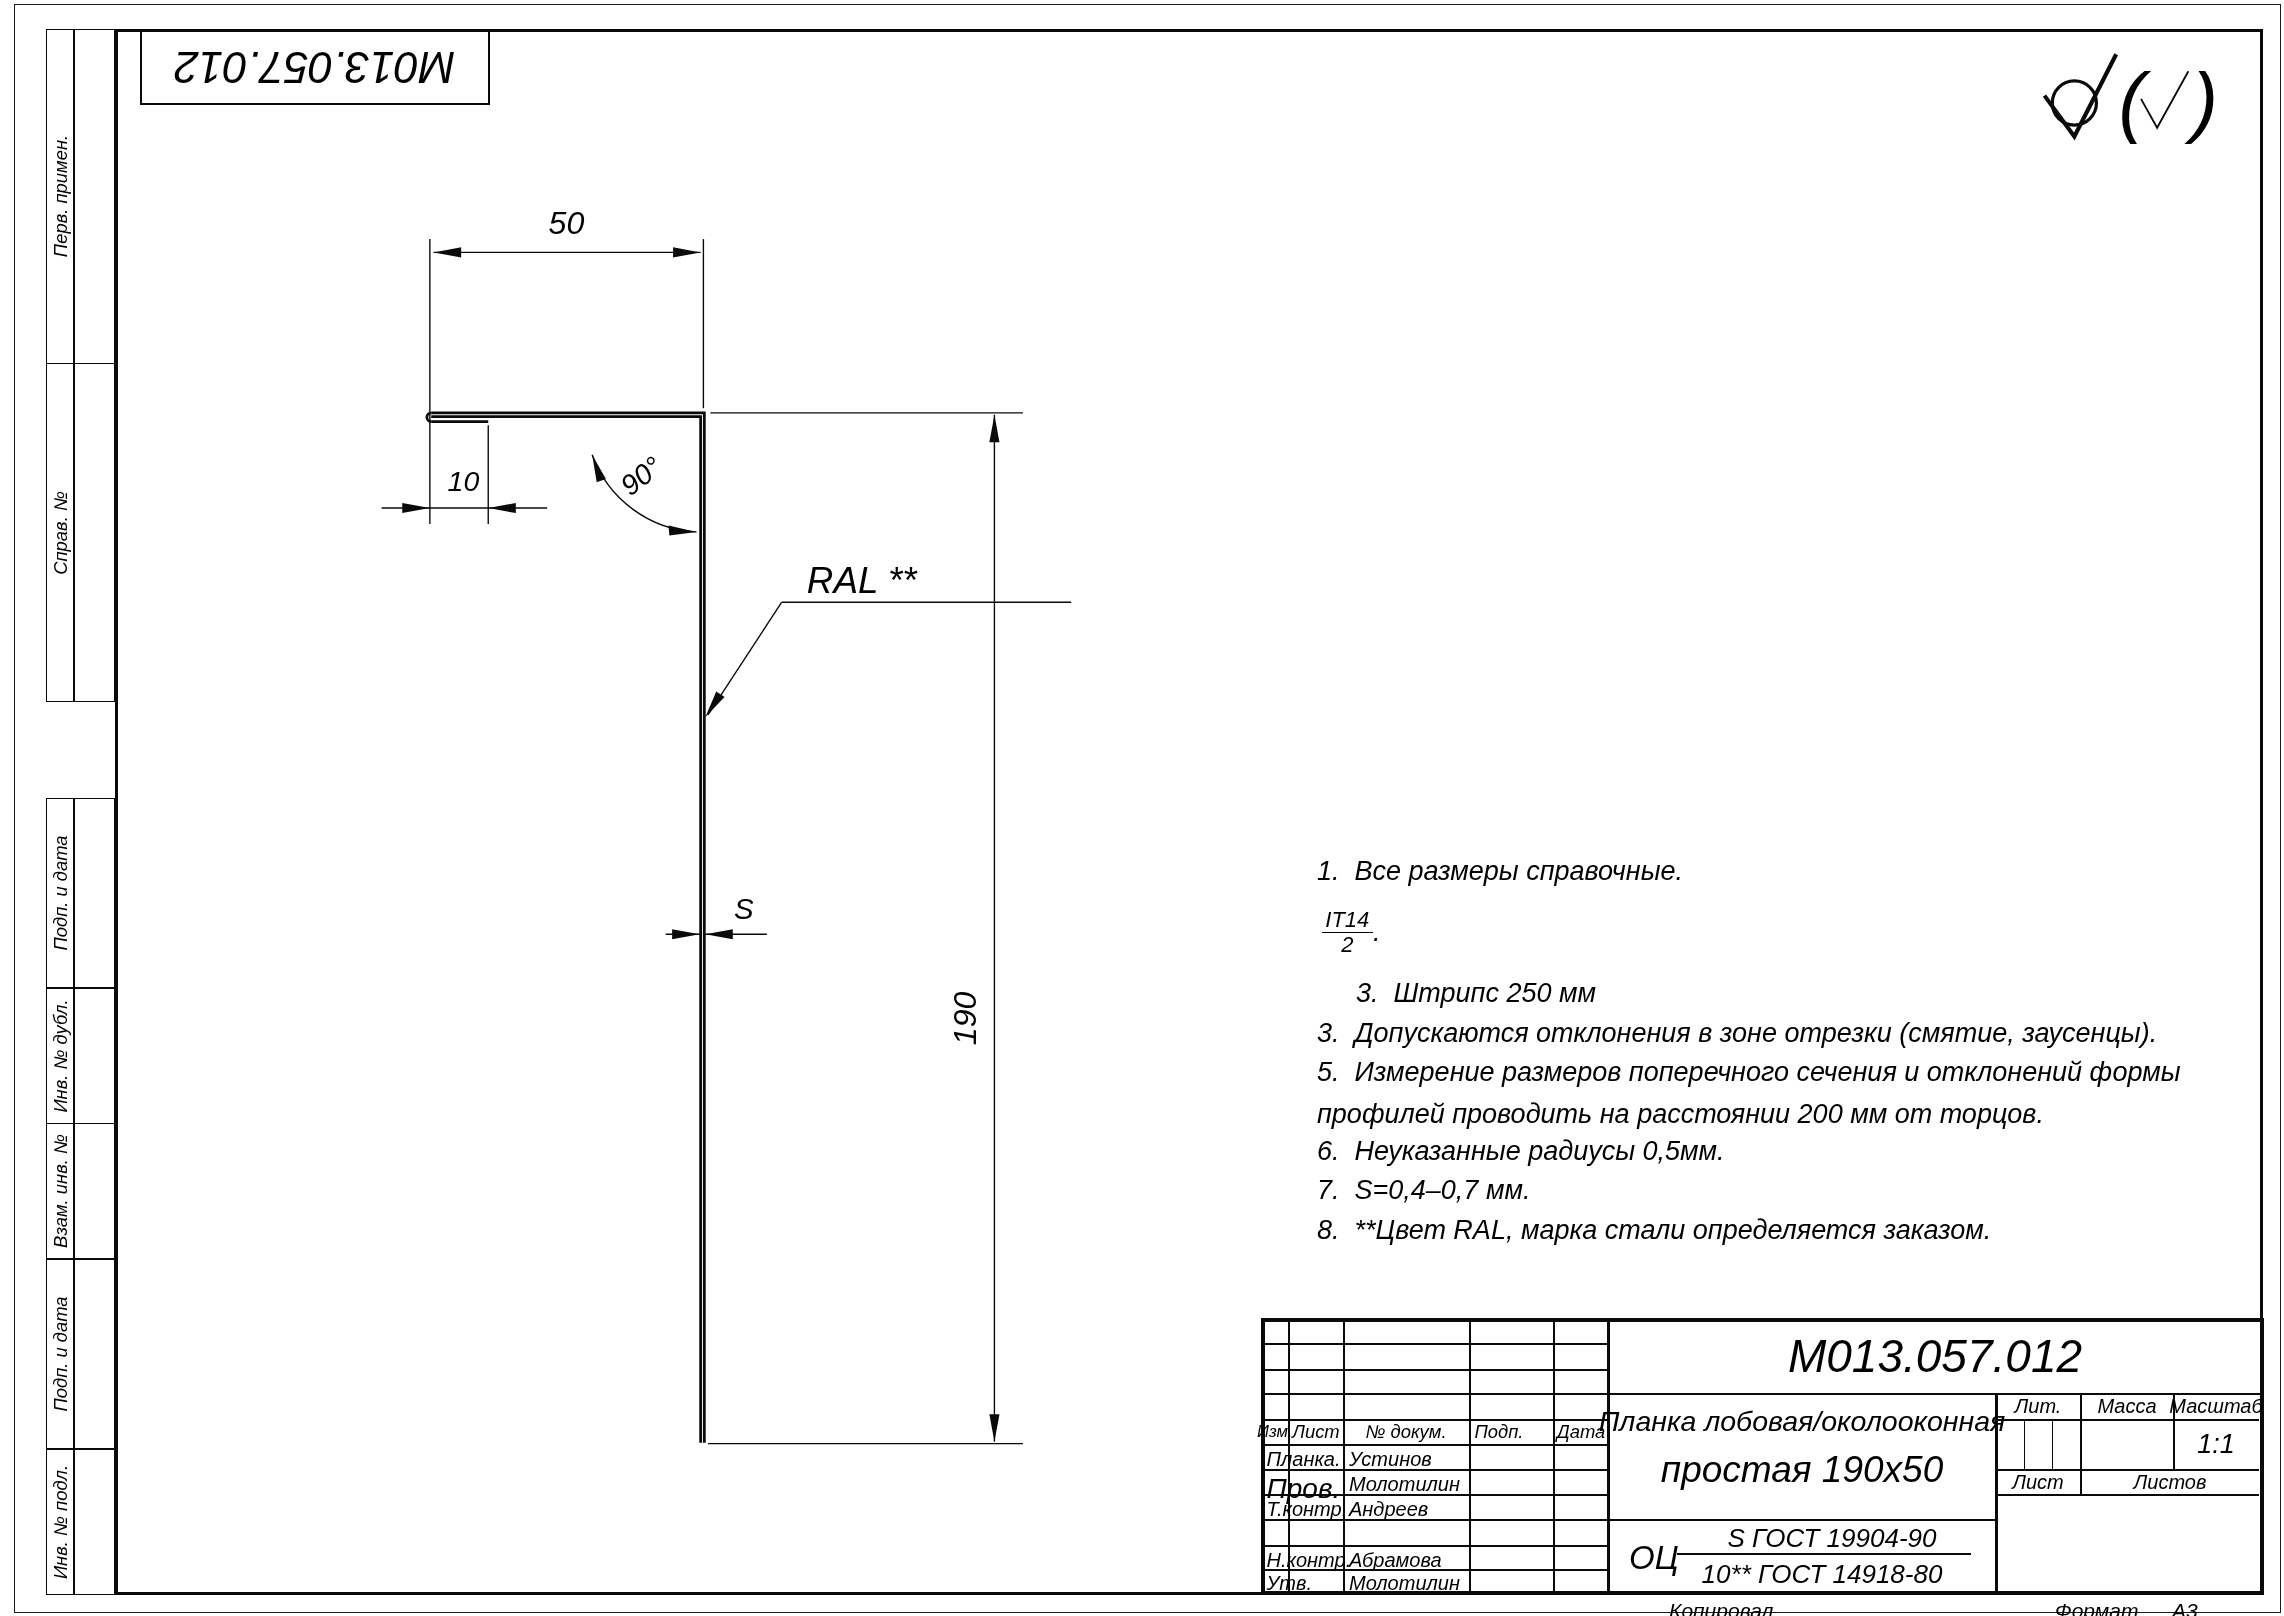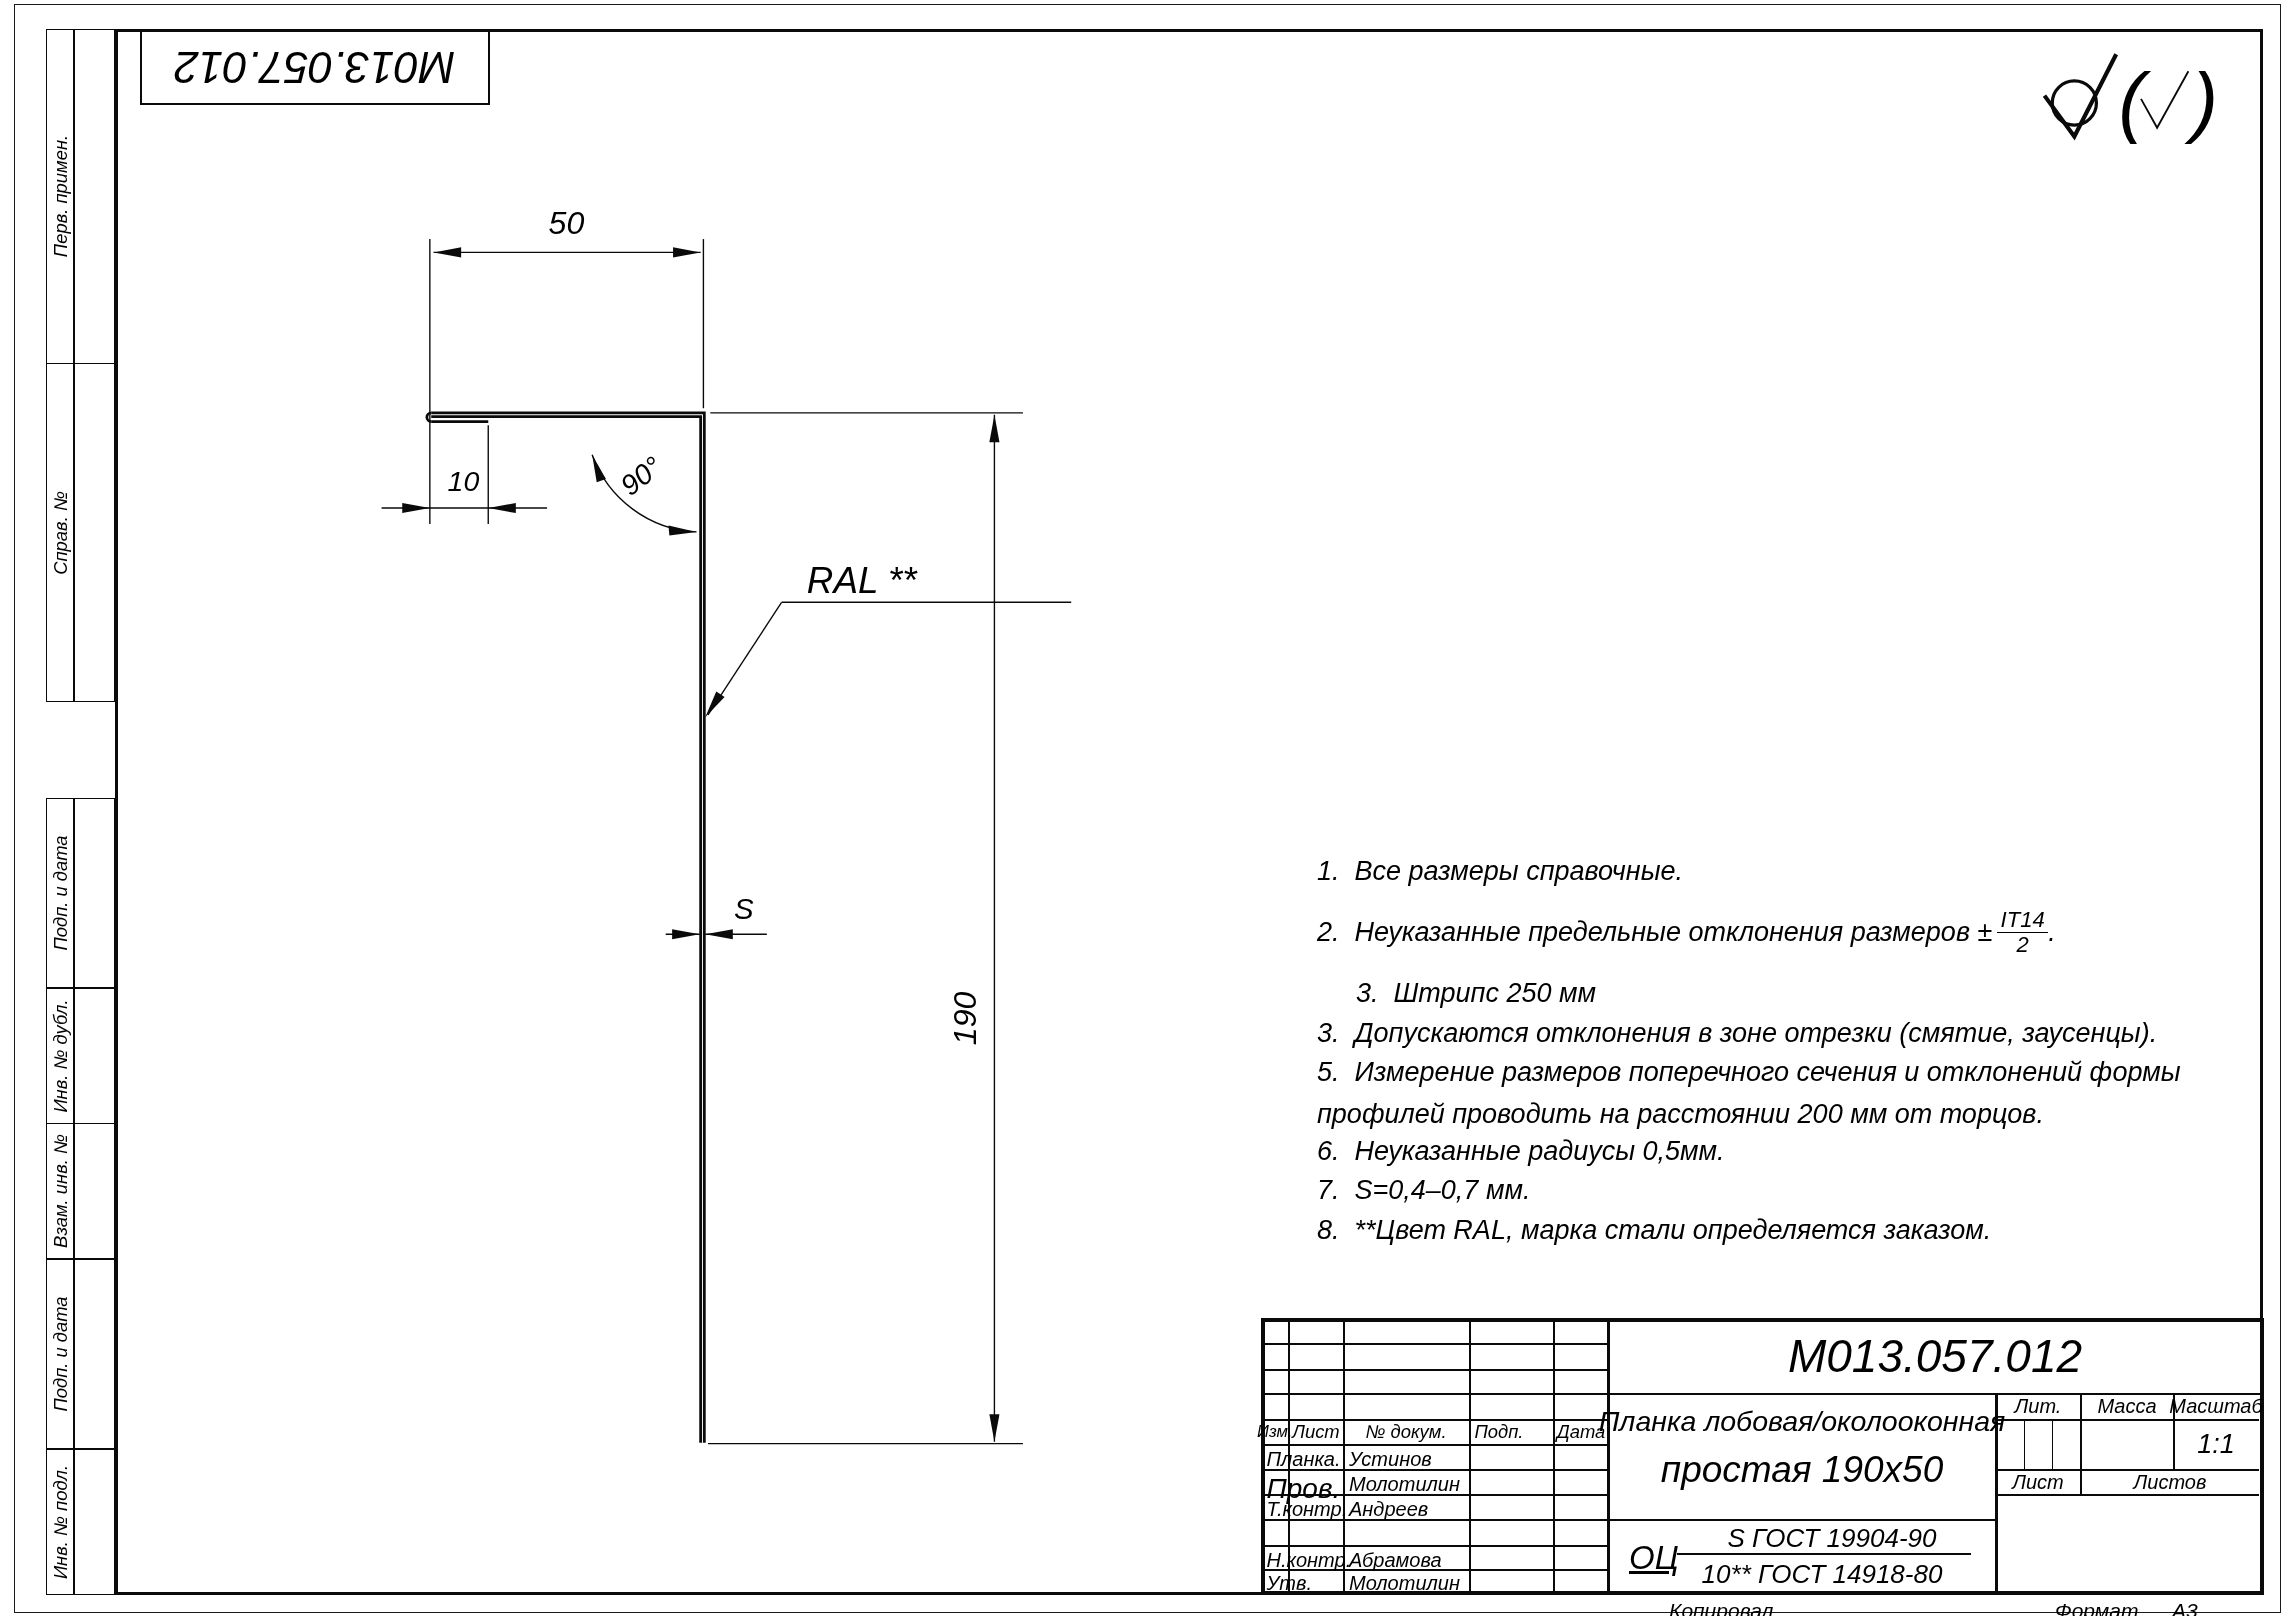--- a/index.html
+++ b/index.html
@@ -140,21 +140,20 @@
   <g>
     <text x="4608" y="278" font-size="170">(</text>
     <polyline points="4657,215 4692,278 4760,155" fill="none" stroke="#0a0a0a" stroke-width="4"></polyline>
     <text x="4768" y="278" font-size="170">)</text>
   </g>
 </svg>
 
 <div>
   <div class="note" style="left:1317px; top:856px;">1.  Все размеры справочные.</div>
   <div class="note note2wrap" style="left:1317px; top:908px;">
-    <span>2.  Неуказанные предельные отклонения размеров ±</span>
     <span class="frac">
       <span class="num">IT14</span>
       <span class="den">2</span>
     </span>
     <span>.</span>
   </div>
   <div class="note" style="left:1356px; top:978px;">3.  Штрипс 250 мм</div>
   <div class="note" style="left:1317px; top:1018px;">3.  Допускаются отклонения в зоне отрезки (смятие, заусенцы).</div>
   <div class="note" style="left:1317px; top:1057px;">5.  Измерение размеров поперечного сечения и отклонений формы</div>
   <div class="note" style="left:1317px; top:1099px;">профилей проводить на расстоянии 200 мм от торцов.</div>
@@ -194,21 +193,21 @@
   <div class="ln" style="left:0;top:201px;width:347px;height:1.8px;"></div>
   <div class="ln" style="left:347px;top:201px;width:389px;height:2.3px;"></div>
   <div class="ln" style="left:0;top:227px;width:347px;height:1.8px;"></div>
   <div class="ln" style="left:0;top:251px;width:347px;height:1.8px;"></div>
 
   <div class="tbt ctr" style="left:674px;top:38px;font-size:46px;">М013.057.012</div>
 
   <div class="tbt ctr" style="left:541px;top:103px;font-size:28.5px;">Планка лобовая/околооконная</div>
   <div class="tbt ctr" style="left:541px;top:152px;font-size:37px;">простая 190х50</div>
 
-  <div class="tbt" style="left:368px;top:221px;font-size:33px;text-decoration:underline;">ОЦ</div>
+  <div class="tbt" style="left:368px;top:221px;font-size:33px;">ОЦ</div>
   <div class="tbt ctr" style="left:571px;top:220px;font-size:26px;">S ГОСТ 19904-90</div>
   <div class="ln" style="left:416px;top:235px;width:294px;height:1.8px;"></div>
   <div class="tbt ctr" style="left:561px;top:256px;font-size:26px;">10** ГОСТ 14918-80</div>
 
   <div class="tbt ctr" style="left:777px;top:88px;font-size:20px;">Лит.</div>
   <div class="tbt ctr" style="left:866px;top:88px;font-size:20px;">Масса</div>
   <div class="tbt ctr" style="left:955px;top:88px;font-size:20px;text-align:center;">Масштаб</div>
   <div class="tbt ctr" style="left:955px;top:126px;font-size:27px;">1:1</div>
 
   <div class="tbt ctr" style="left:777px;top:164px;font-size:20px;">Лист</div>

